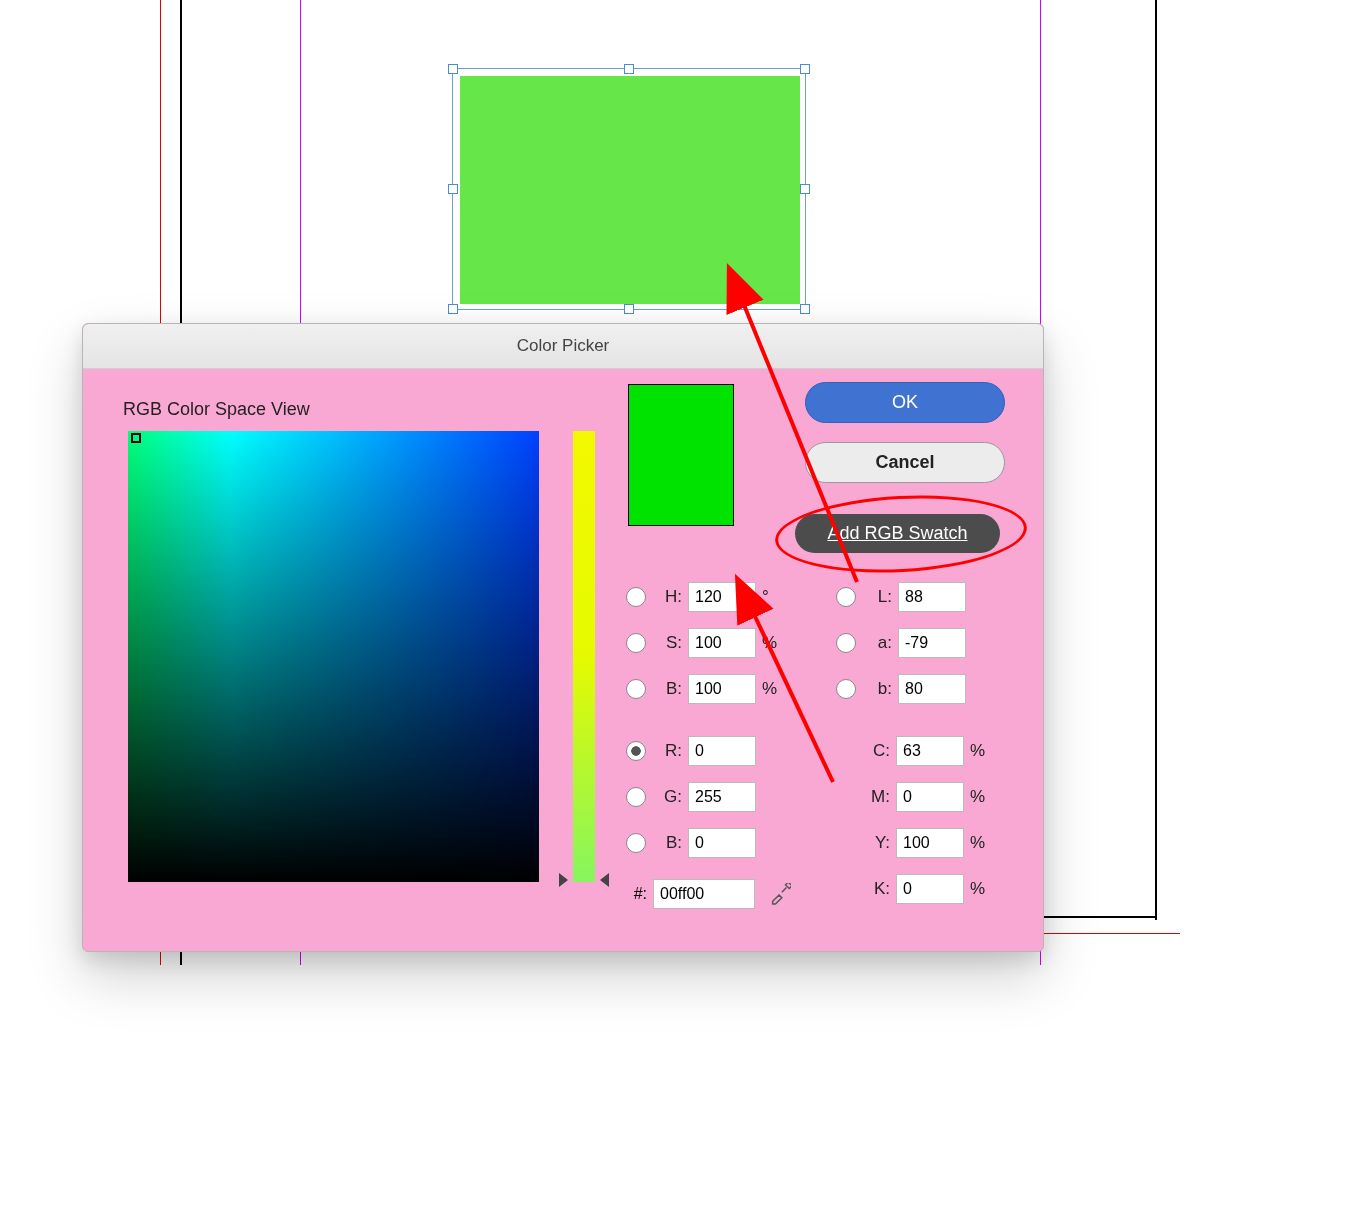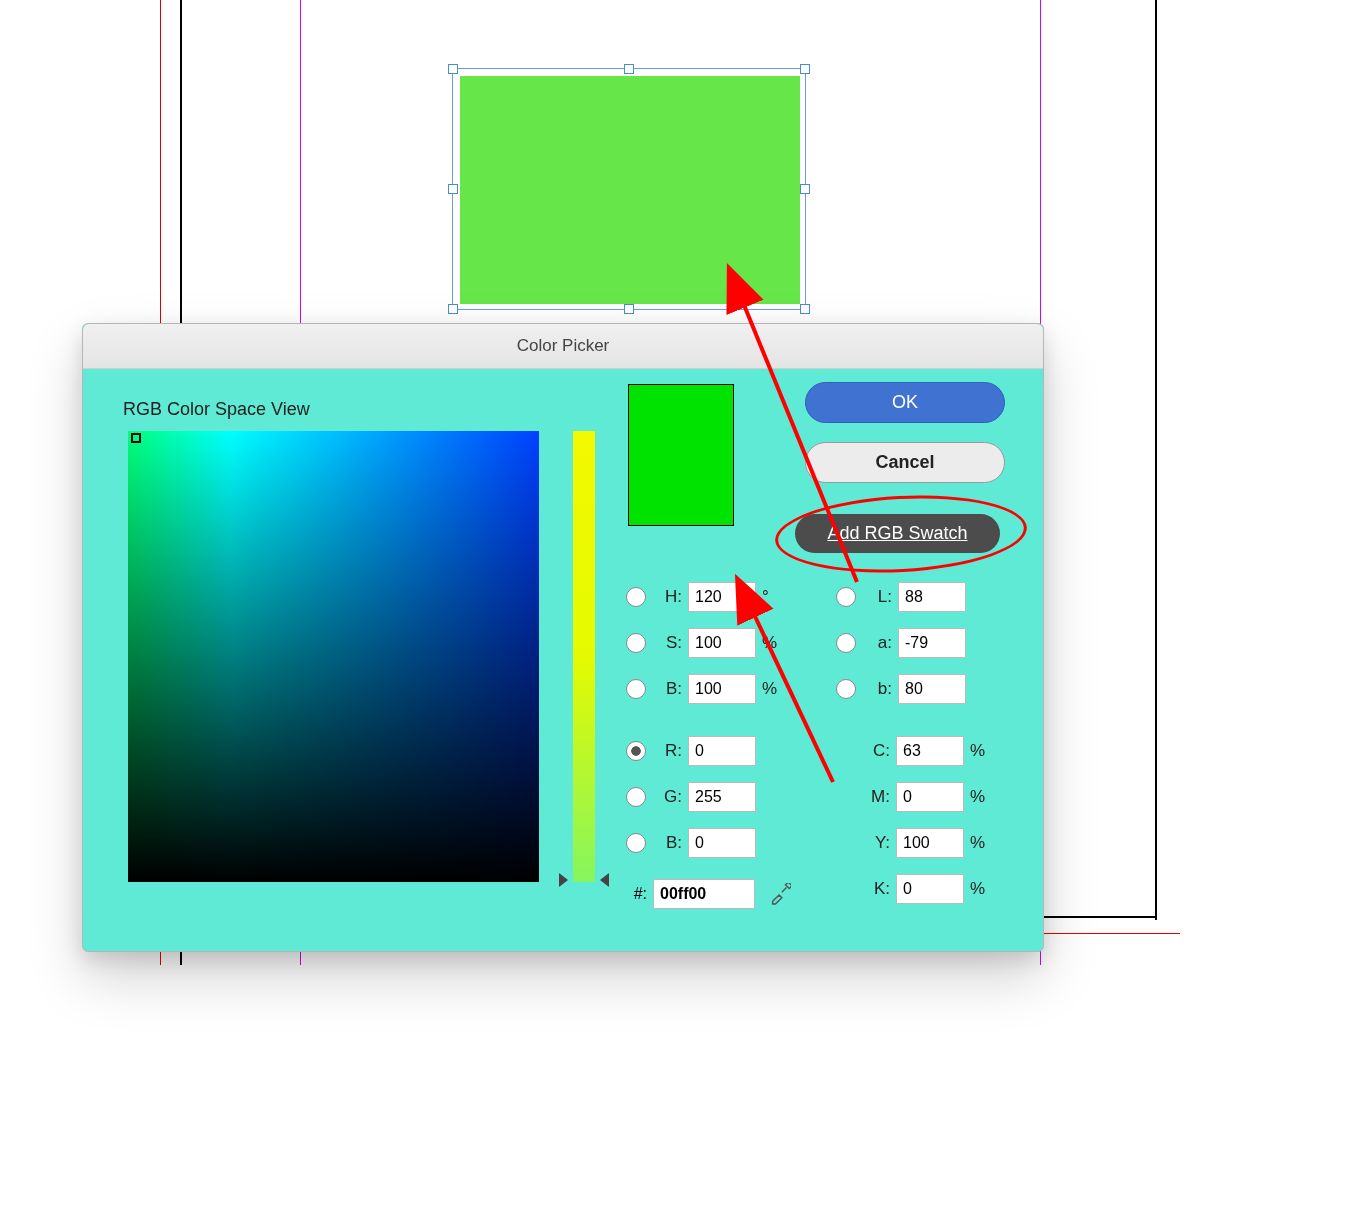--- a/index.html
+++ b/index.html
@@ -95,21 +95,21 @@
     border: 1px solid #4b8cd1;
   }
 
   
   .dialog {
     position: absolute;
     top: 323px;
     left: 82px;
     width: 960px;
     height: 627px;
-    background: #5eead4;
+    background: #f9a8d4;
     border: 1px solid #b6b6b6;
     border-radius: 6px;
     box-shadow: 0 25px 55px rgba(0,0,0,0.18), 0 8px 20px rgba(0,0,0,0.12);
   }
   .titlebar {
     height: 44px;
     text-align: center;
     line-height: 44px;
     font-size: 17px;
     color: #444;
@@ -194,21 +194,21 @@
   .radio { width: 18px; height: 18px; border: 1.5px solid #888; border-radius: 50%; margin-right: 8px; background: #fff; display: inline-block; vertical-align: middle; }
   .radio.sel { background: radial-gradient(circle, #555 0 35%, #fff 40% 100%); }
   .lbl { width: 28px; text-align: right; margin-right: 6px; }
   .inp { width: 54px; height: 28px; border: 1px solid #bbb; background: #fff; padding: 0 6px; font-size: 16px; font-family: inherit; text-align: left; }
   .unit { margin-left: 6px; width: 20px;}
   .col1 { display: inline-flex; align-items: center; width: 210px; }
   .col2 { display: inline-flex; align-items: center; }
   .gap { height: 16px; }
 
   .hex-row { position: absolute; top: 555px; left: 544px; display: flex; align-items: center; }
-  .hex-row .inp { width: 88px; font-weight: bold; }
+  .hex-row .inp { width: 88px; }
   .eyedrop { margin-left: 14px; width: 22px; height: 22px; }
 
   
   .arrow { position: absolute; pointer-events: none; }
 
 </style>
 </head>
 <body>
 
 <div class="guide-red-left"></div>

